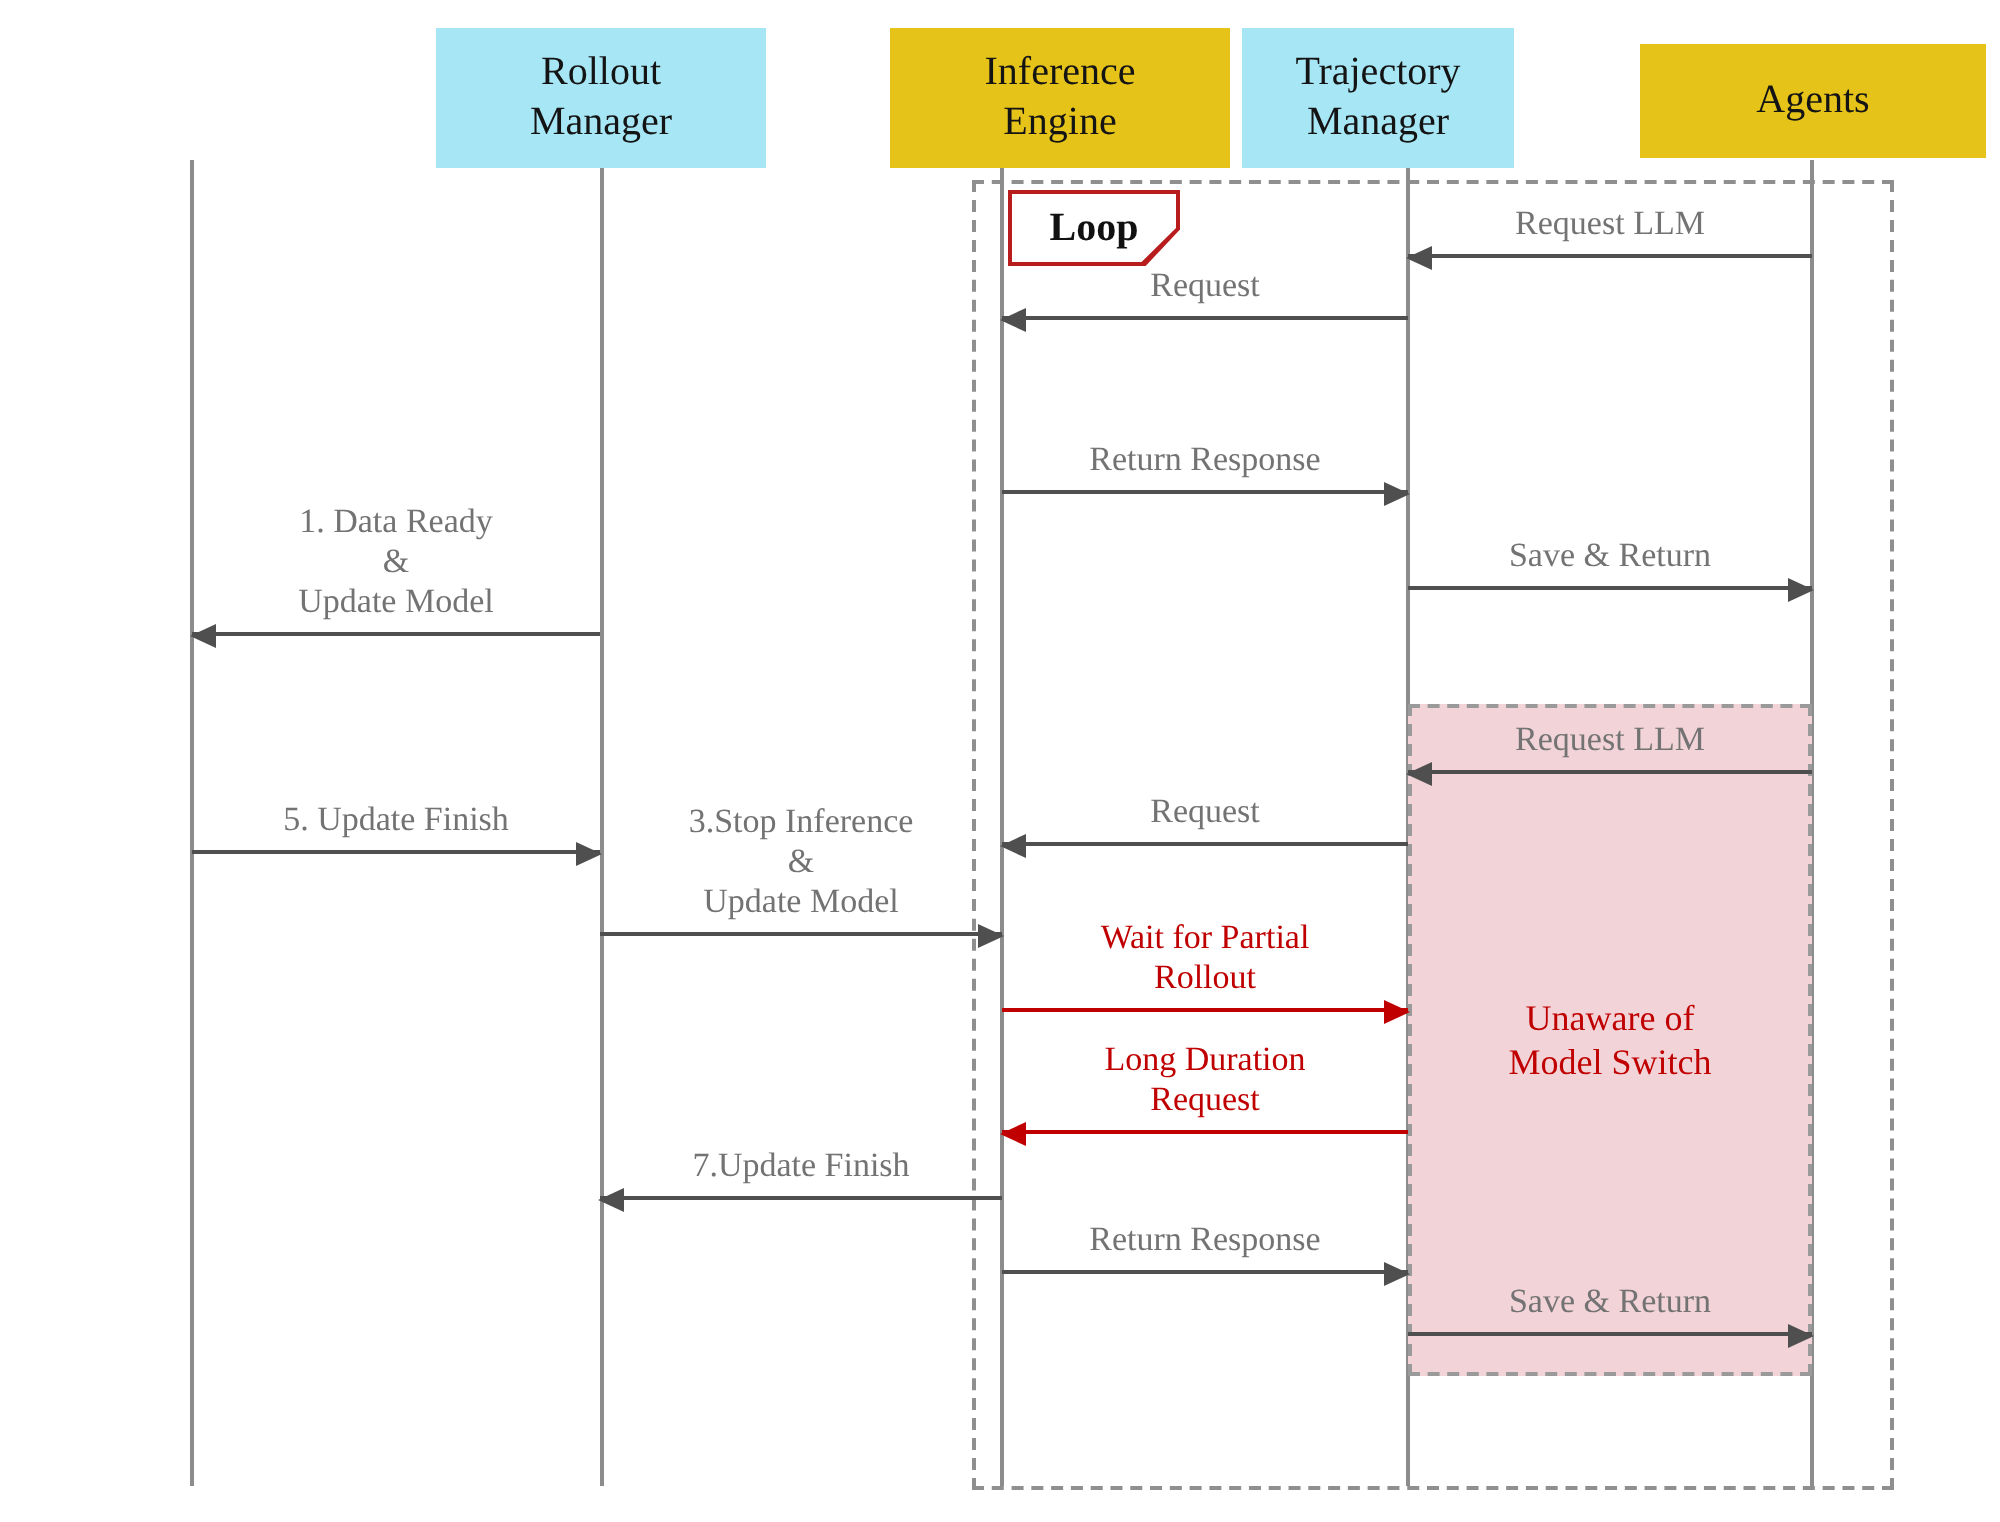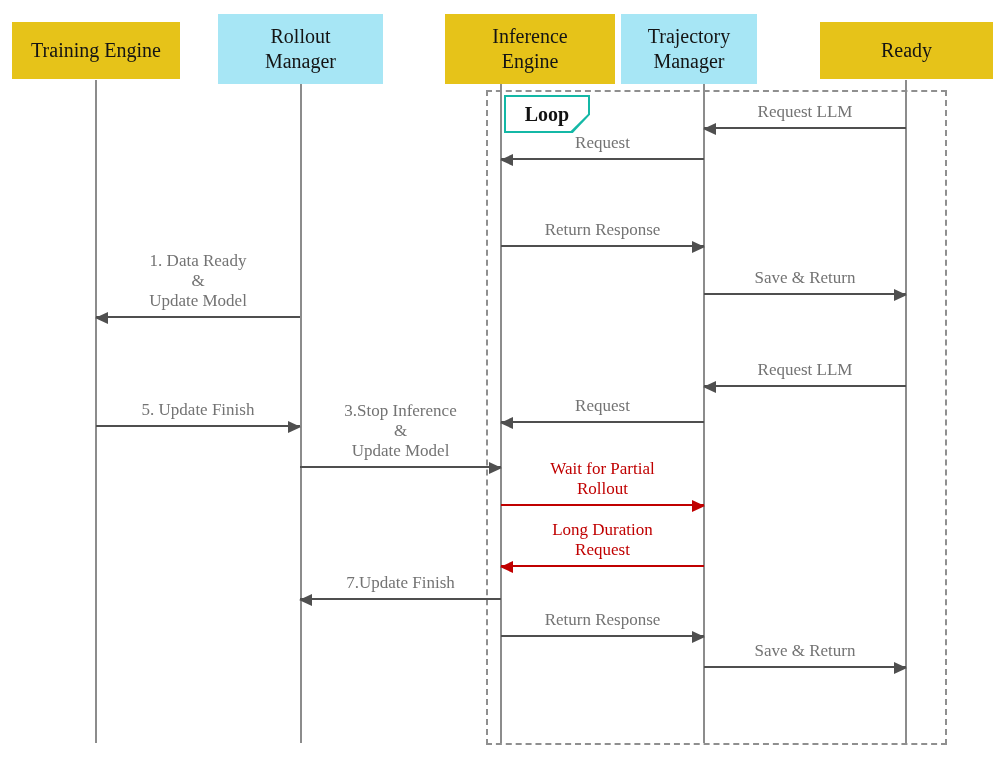--- a/index.html
+++ b/index.html
@@ -14,21 +14,21 @@
   .actor.cyan   { background:var(--actor-cyan,#A7E6F5); }
 
   
   .lifeline { position:absolute; width:2px; top:80px; height:663px;
               background:var(--lifeline-gray,#8c8c8c); z-index:1; }
 
   
   .loop-frame { position:absolute; left:486px; top:90px; width:461px; height:655px;
                 border:2px dashed #8f8f8f; z-index:0; }
   .loop-tab { position:absolute; left:504px; top:95px; width:86px; height:38px;
-              background:#14b8a6; z-index:5;
+              background:#b91c1c; z-index:5;
               clip-path:polygon(0 0,100% 0,100% 52%,80% 100%,0 100%); }
   .loop-tab-inner { position:absolute; inset:2px; background:#fff;
               clip-path:polygon(0 0,100% 0,100% 50%,79% 100%,0 100%);
               display:flex; align-items:center; justify-content:center;
               font-weight:bold; font-size:20px; color:#111; }
 
   
   .region { position:absolute; left:704px; top:352px; width:202px; height:336px;
             background:var(--region-pink,#F2D3D8); border:2px dashed #9a9a9a;
             display:flex; align-items:center; justify-content:center; z-index:2; }
@@ -56,38 +56,39 @@
 <div class="stage">
 
   <div class="loop-frame"></div>
 
   <div class="lifeline" style="left:95px;"></div>
   <div class="lifeline" style="left:300px;"></div>
   <div class="lifeline" style="left:500px;"></div>
   <div class="lifeline" style="left:703px;"></div>
   <div class="lifeline" style="left:905px;"></div>
 
+  <div class="region">
+    <div class="region-note">Unaware of
+Model Switch</div>
+  </div>
 
-  <div class="actor yellow" style="left:12px;  top:22px; width:168px; height:57px;">
-    <span style="white-space:pre-line;">Training Engine</span>
-  </div>
   <div class="actor cyan" style="left:218px; top:14px; width:165px; height:70px;">
     <span style="white-space:pre-line;">Rollout
 Manager</span>
   </div>
   <div class="actor yellow" style="left:420px; top:14px; width:170px; height:70px;margin-left:25px;">
     <span style="white-space:pre-line;">Inference
 Engine</span>
   </div>
   <div class="actor cyan" style="left:621px; top:14px; width:136px; height:70px;">
     <span style="white-space:pre-line;">Trajectory
 Manager</span>
   </div>
   <div class="actor yellow" style="left:820px; top:22px; width:173px; height:57px;">
-    <span style="white-space:pre-line;">Ready</span>
+    <span style="white-space:pre-line;">Agents</span>
   </div>
 
   <div class="loop-tab">
     <div class="loop-tab-inner">Loop</div>
   </div>
 
   <div class="msg m-left" style="left:704px; width:202px; top:127px;">
     <div class="msg-label">Request LLM</div>
     <div class="msg-line"></div>
   </div>

